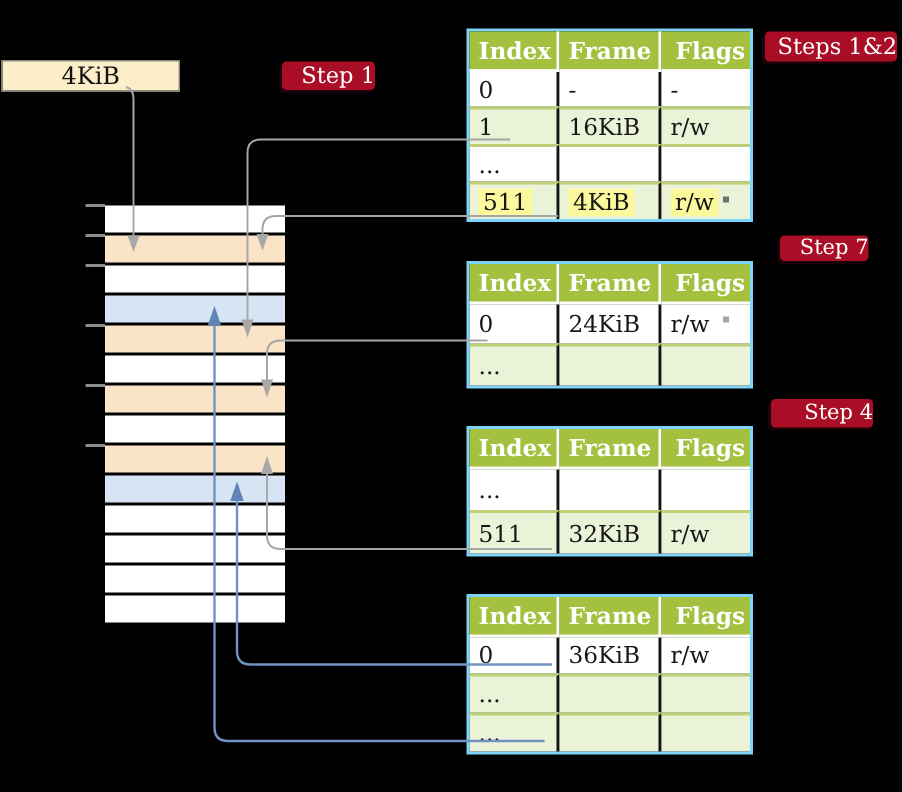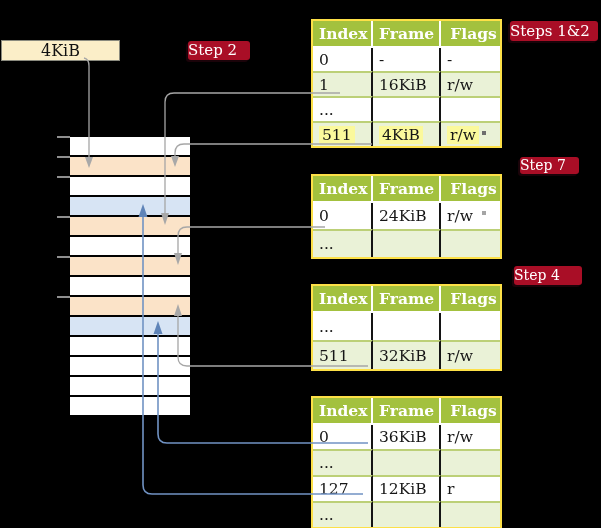--- a/index.html
+++ b/index.html
@@ -8,21 +8,21 @@
     font-family:"DejaVu Serif","Liberation Serif",serif;overflow:hidden;
   }
   
   .chip{
     position:absolute;left:1px;top:40px;width:119px;height:21px;
     background:#fbeec8;border:1px solid #8a8a7e;box-sizing:border-box;
     color:#111;font-size:16px;line-height:19px;text-align:center;
   }
   
   .badge{
-    position:absolute;background:#a90e26;color:#fff;text-align:left;
+    position:absolute;background:#a90e26;color:#fff;text-align:right;
     border-radius:3px;box-shadow:-2px 2px 0 rgba(30,4,10,.85);
     white-space:nowrap;
   }
   #badge-step0 {left:188px;top:41px;width:62px;height:19px;font-size:15px;line-height:19px;}
   #badge-steps12{left:510px;top:21px;width:88px;height:20px;font-size:15px;line-height:20px;}
   #badge-step3 {left:520px;top:157px;width:59px;height:17px;font-size:14px;line-height:17px;}
   #badge-step4 {left:514px;top:266px;width:68px;height:19px;font-size:14px;line-height:19px;}
   
   #memory{
     position:absolute;left:70px;top:137px;width:120px;height:278px;
@@ -30,21 +30,21 @@
   }
   #memory .mrow{flex:1;}
   .mrow.white{background:#ffffff;}
   .mrow.peach{background:#fbe3c8;}
   .mrow.blue {background:#d7e4f4;}
   .tick{position:absolute;left:57px;width:13px;height:2px;background:#8f8f8f;}
   
   table.pt{
     position:absolute;left:311px;width:171px;box-sizing:border-box;
     table-layout:fixed;border-collapse:separate;border-spacing:0;
-    border:2px solid #fde047;font-size:15.5px;
+    border:2px solid #7dd3fc;font-size:15.5px;
   }
   table.pt th:nth-child(1){width:52px;}
   table.pt th:nth-child(2){width:60px;}
   table.pt th:nth-child(3){width:53px;}
   table.pt th{
     background:#a3c13e;color:#fff;font-weight:bold;text-align:left;
     padding:0 0 0 6px;height:25px;border-right:2px solid #fff;
   }
   table.pt th:last-child{border-right:none;text-align:center;}
   table.pt td{
@@ -64,21 +64,21 @@
   
   #overlay{position:absolute;left:0;top:0;width:601px;height:528px;pointer-events:none;}
 </style>
 </head>
 <body>
 
 <div id="stage">
 
   <div class="chip">4KiB</div>
 
-  <div class="badge" id="badge-step0">Step 2</div>
+  <div class="badge" id="badge-step0">Step 1</div>
   <div class="badge" id="badge-steps12">Steps 1&amp;2</div>
   <div class="badge" id="badge-step3">Step 7</div>
   <div class="badge" id="badge-step4">Step 4</div>
 
   <div id="memory">
       <div class="mrow white"></div>
       <div class="mrow peach"></div>
       <div class="mrow white"></div>
       <div class="mrow blue"></div>
       <div class="mrow peach"></div>
@@ -185,25 +185,20 @@
         <tr>
           <td>0</td>
           <td>36KiB</td>
           <td>r/w</td>
         </tr>
         <tr class="tint">
           <td>...</td>
           <td></td>
           <td></td>
         </tr>
-        <tr>
-          <td>127</td>
-          <td>12KiB</td>
-          <td>r</td>
-        </tr>
         <tr class="tint">
           <td>...</td>
           <td></td>
           <td></td>
         </tr>
       </tbody>
     </table>
 
   <svg id="overlay" viewBox="0 0 601 528" xmlns="http://www.w3.org/2000/svg">
 

